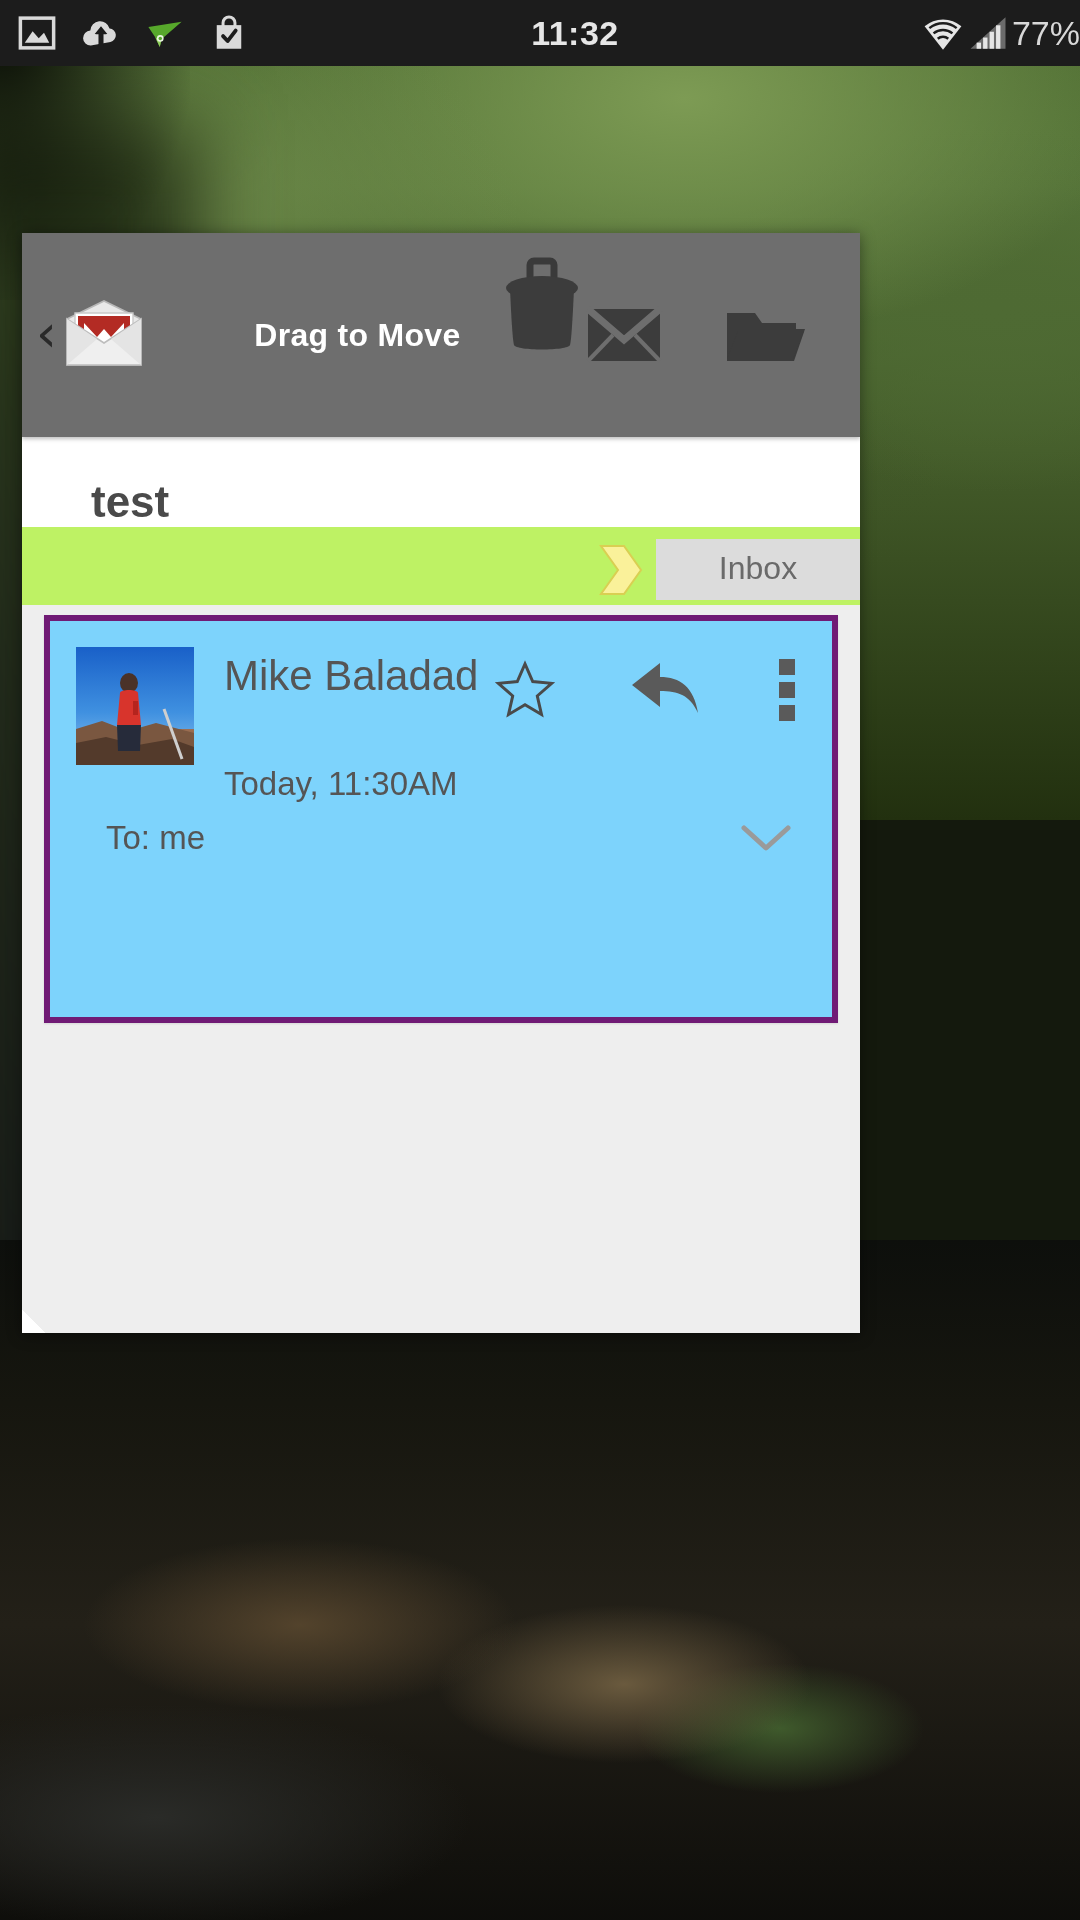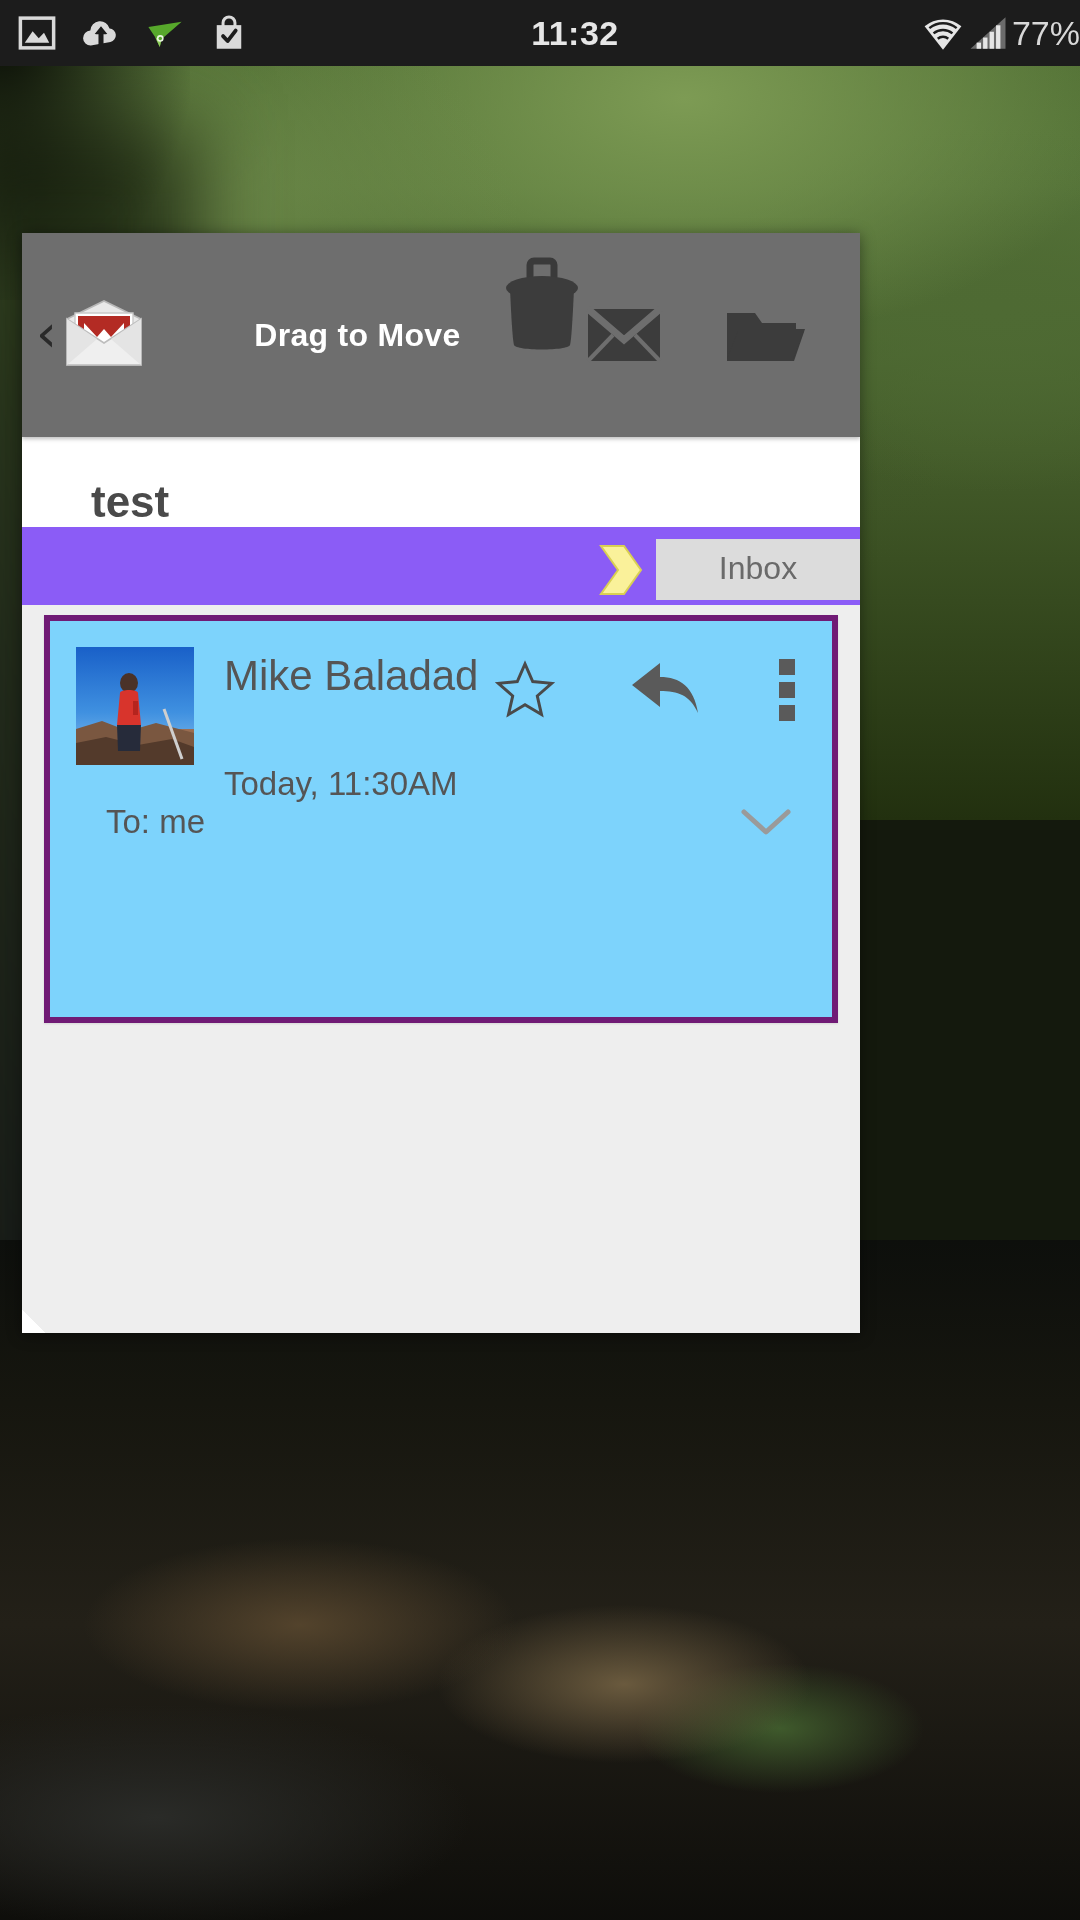--- a/index.html
+++ b/index.html
@@ -190,21 +190,21 @@
     margin-left: 23px;
   }
   #subject-text {
     color: #4a4a4a;
     font-size: 44px;
     font-weight: bold;
   }
   #label-row {
     position: relative;
     height: 78px;
-    background: #8b5cf6;
+    background: #bef264;
     padding-left: 36px;
   }
   #label-chip-wrap {
     position: absolute;
     right: 0;
     top: 12px;
     display: flex;
     align-items: center;
   }
   .chip-chevron {
@@ -270,20 +270,21 @@
   #date-line {
     color: #555555;
     font-size: 33px;
     margin-top: 38px;
   }
   #to-line-wrap {
     display: flex;
     align-items: center;
     padding-left: 56px;
     padding-right: 38px;
+    margin-top: 16px;
   }
   #to-line {
     color: #555555;
     font-size: 33px;
     flex: 1 1 auto;
   }
   .expand-caret {
     width: 56px; height: 36px;
   }
 </style>

